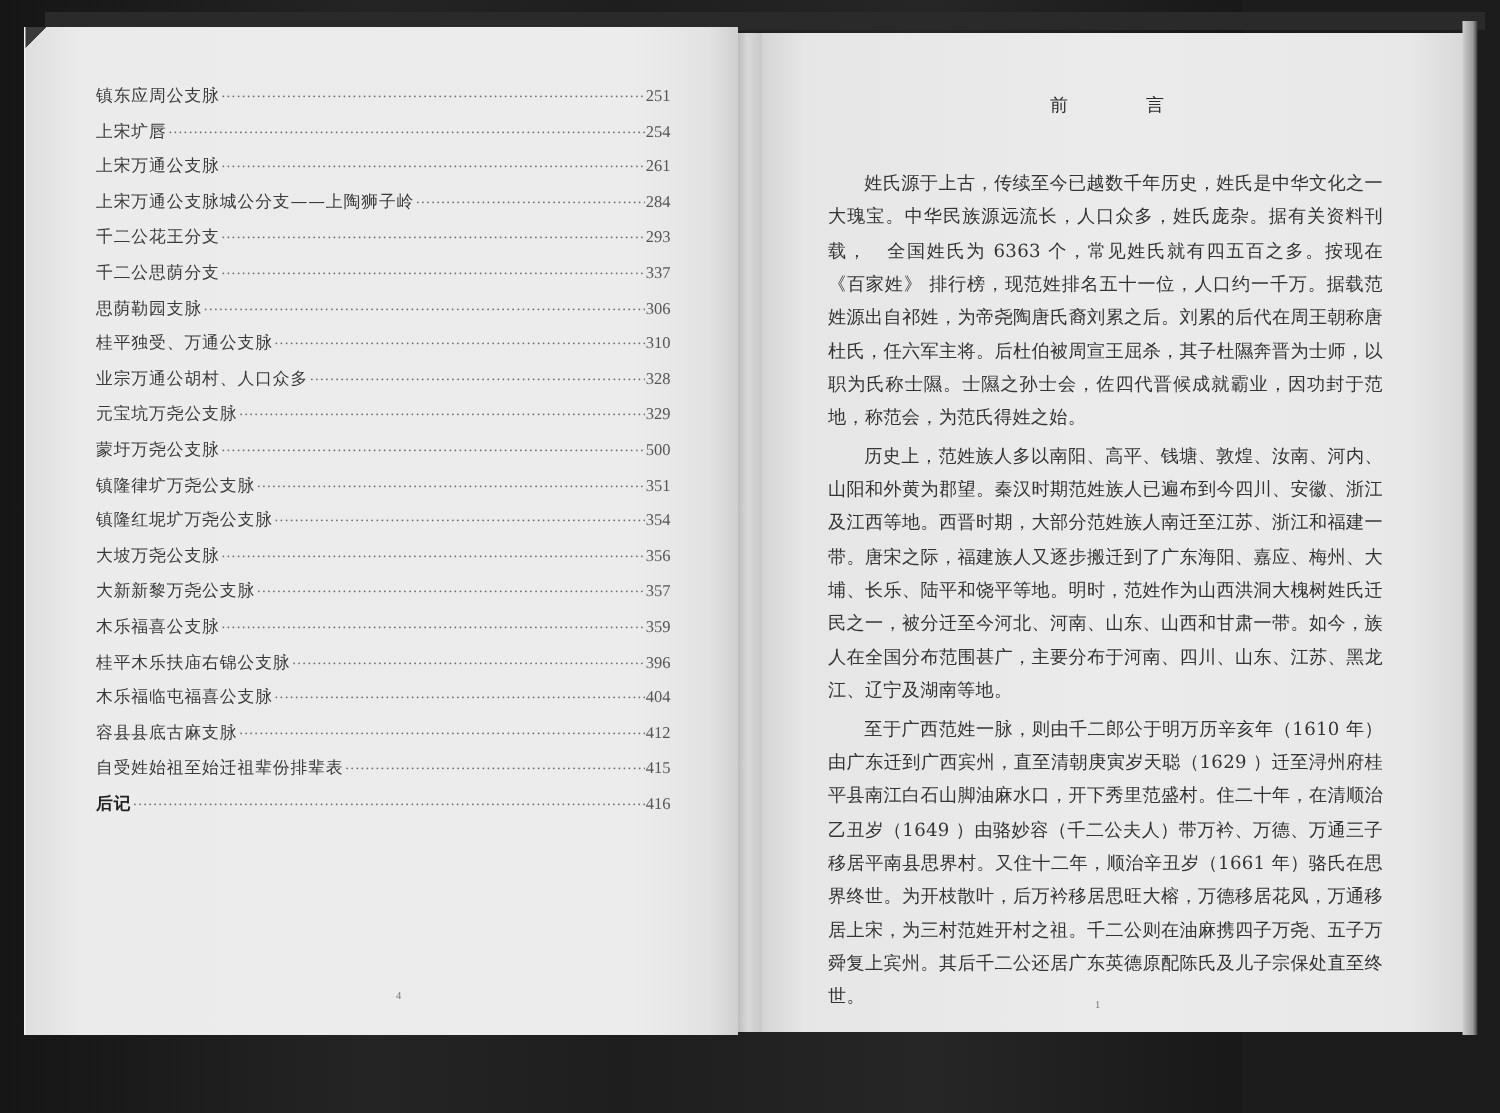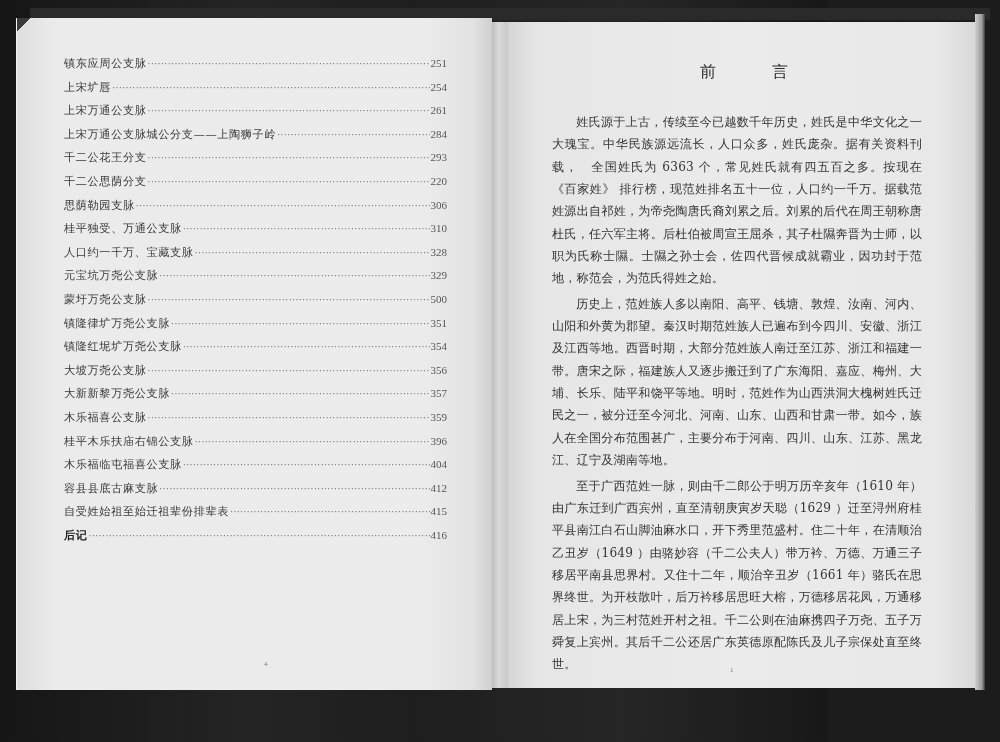--- a/index.html
+++ b/index.html
@@ -95,21 +95,21 @@
       color: #777;
     }
     .page-num-left { left: 264px; top: 660px; }
     .page-num-right { left: 730px; top: 666px; }
 
     
     .preface-title {
       position: absolute;
       left: 700px; top: 62px;
       font-family: "DejaVu Sans", sans-serif;
-      font-size: 16px;
+      font-size: 12px;
       letter-spacing: 20px;
       color: #2c2c2c;
     }
     .preface-body {
       position: absolute;
       left: 549px; top: 108px; width: 376px;
       font-size: 12.1px;
       line-height: 22.35px;
       color: #343434;
       text-align: justify;
@@ -153,34 +153,34 @@
         <span class="pg">284</span>
       </li>
     <li class="toc-item">
         <span class="title">千二公花王分支</span>
         <span class="dots"></span>
         <span class="pg">293</span>
       </li>
     <li class="toc-item">
         <span class="title">千二公思荫分支</span>
         <span class="dots"></span>
-        <span class="pg">220</span>
+        <span class="pg">337</span>
       </li>
     <li class="toc-item">
         <span class="title">思荫勒园支脉</span>
         <span class="dots"></span>
         <span class="pg">306</span>
       </li>
     <li class="toc-item">
         <span class="title">桂平独受、万通公支脉</span>
         <span class="dots"></span>
         <span class="pg">310</span>
       </li>
     <li class="toc-item">
-        <span class="title">人口约一千万、宝藏支脉</span>
+        <span class="title">业宗万通公胡村、人口众多</span>
         <span class="dots"></span>
         <span class="pg">328</span>
       </li>
     <li class="toc-item">
         <span class="title">元宝坑万尧公支脉</span>
         <span class="dots"></span>
         <span class="pg">329</span>
       </li>
     <li class="toc-item">
         <span class="title">蒙圩万尧公支脉</span>

